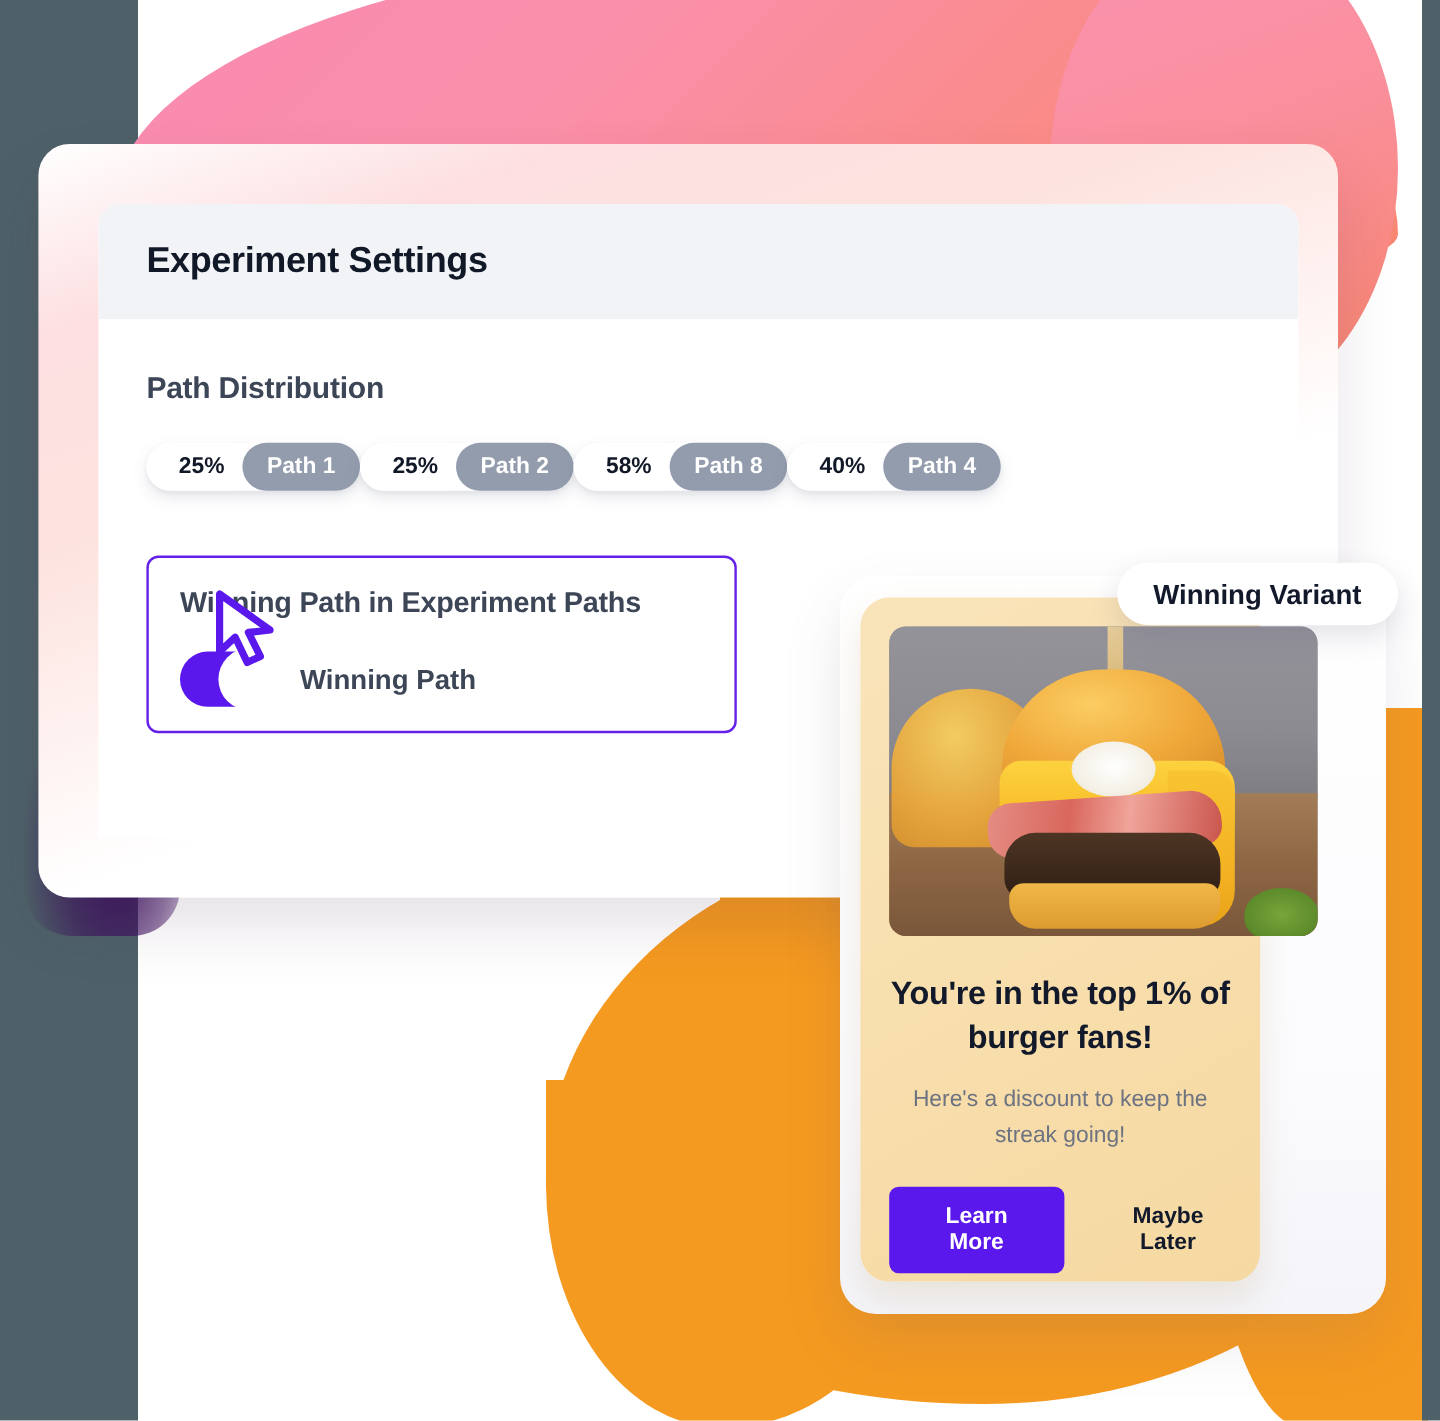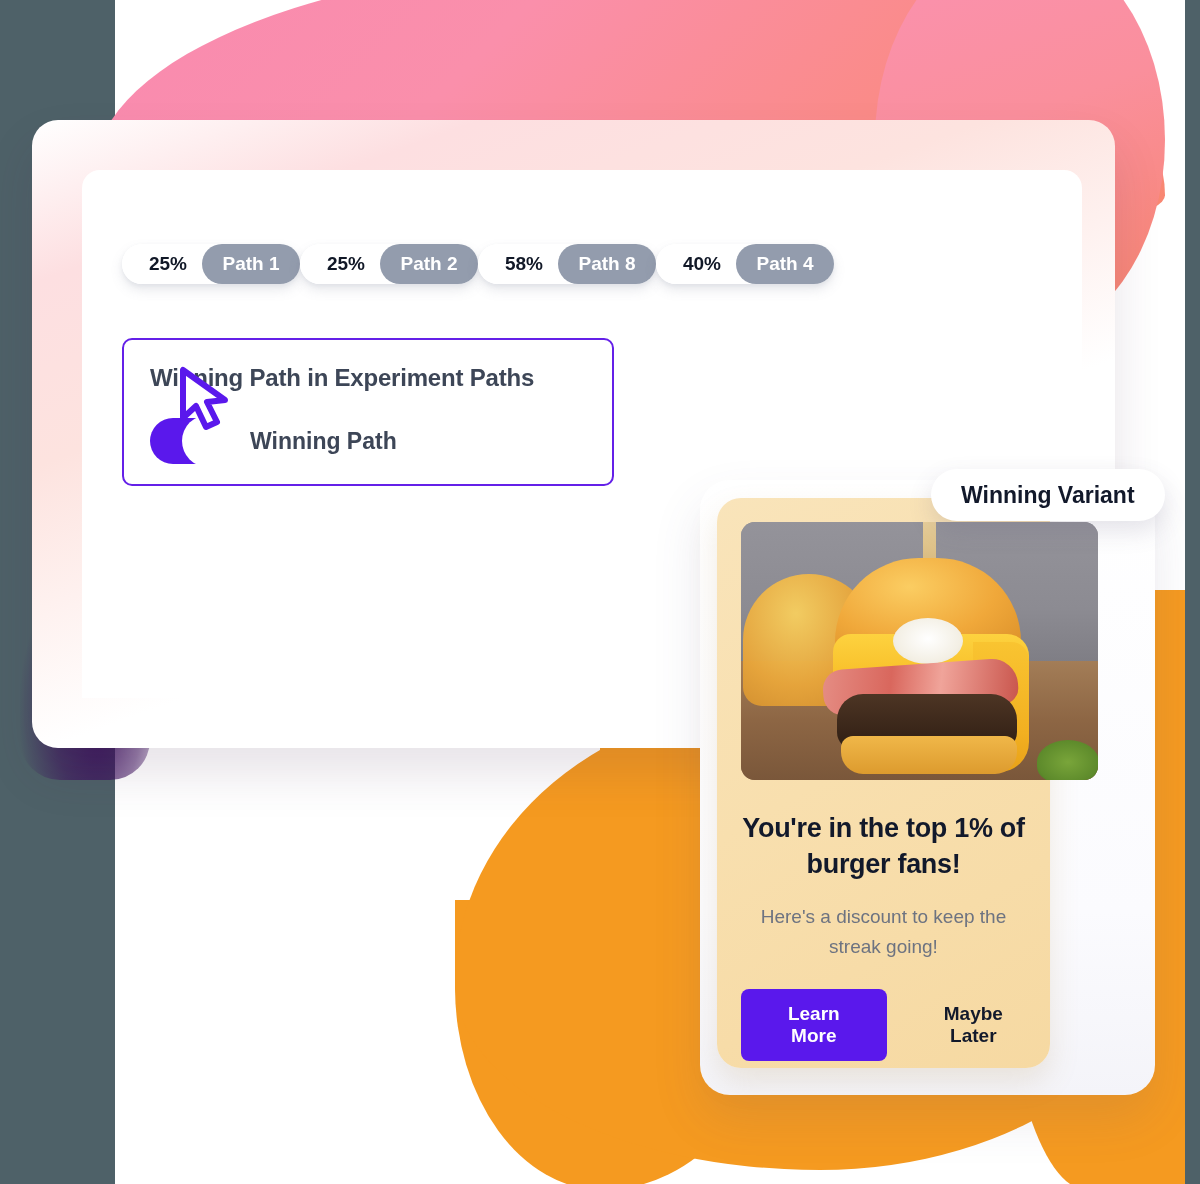--- a/index.html
+++ b/index.html
@@ -242,23 +242,27 @@
   <div class="blob-orange-tail"></div>
   <div class="blob-orange-main"></div>
   <div class="blob-orange-right"></div>
 
   <div class="purple-glow"></div>
 
   <div class="panel-outer"></div>
 
   <div class="panel-inner">
 
+    <div class="panel-header">
+      <h1>Experiment Settings</h1>
+    </div>
 
     <div class="panel-body">
 
+      <div class="section-title">Path Distribution</div>
 
       <div class="pill-row">
 
         <div class="pill">
           <span class="pill-pct">25%</span>
           <span class="pill-label">Path 1</span>
         </div>
 
         <div class="pill">
           <span class="pill-pct">25%</span>

